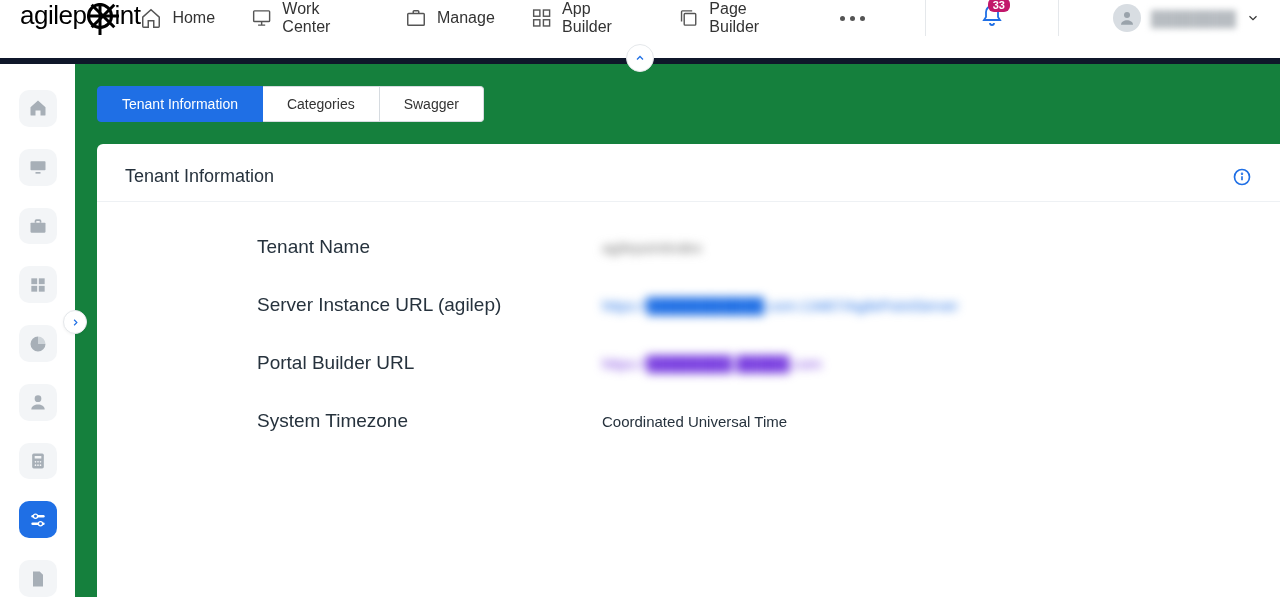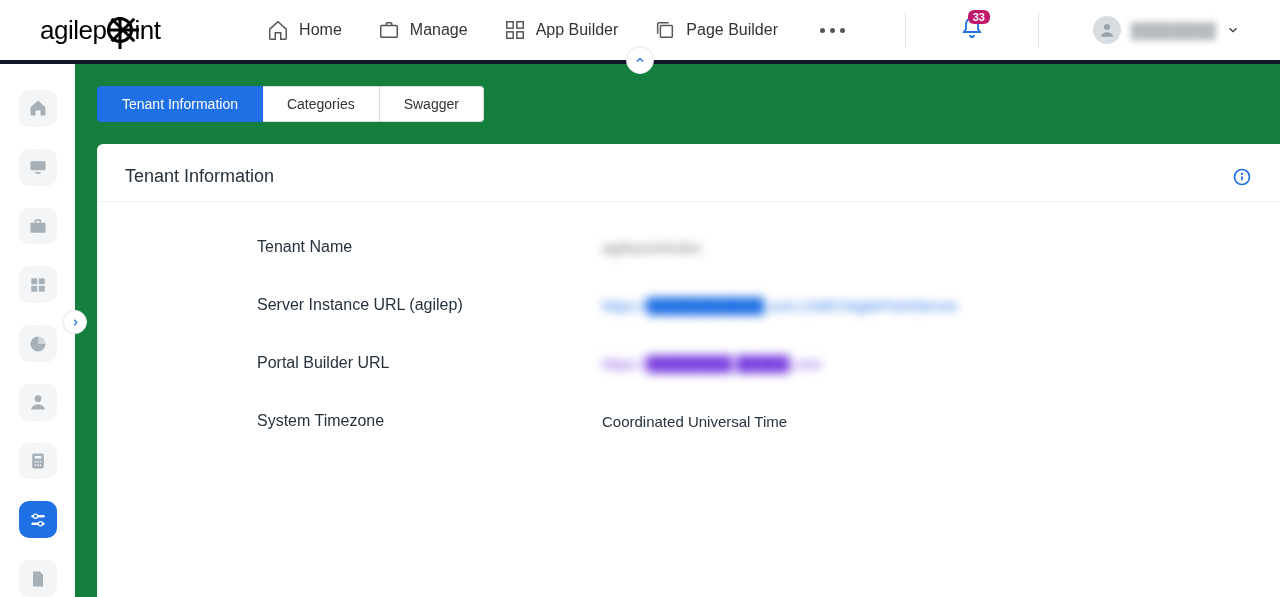--- a/index.html
+++ b/index.html
@@ -1,18 +1,18 @@
 <!DOCTYPE html>
 <html><head>
 <meta charset="utf-8">
 <style>
   * { box-sizing: border-box; margin: 0; padding: 0; }
   html, body { width: 1280px; height: 597px; font-family: -apple-system, BlinkMacSystemFont, "Segoe UI", Arial, sans-serif; color: #333; background: #fff; overflow: hidden; }
   
-  .header { display: flex; align-items: center; height: 64px; padding: 0 40px; border-bottom: 4px solid #0f172a; position: relative; }
+  .header { display: flex; align-items: flex-start; height: 64px; padding: 0 20px; border-bottom: 6px solid #0f172a; position: relative; }
   .logo { display: flex; align-items: center; font-size: 26px; font-weight: 500; letter-spacing: -0.5px; color: #000; }
   .logo .gear { display:inline-flex; width:26px; height:26px; border:3px solid #000; border-radius:50%; margin:0 1px; position:relative; align-items:center; justify-content:center; }
   .logo .gear::before, .logo .gear::after { content:""; position:absolute; background:#000; }
   .logo .gear::before { width:3px; height:32px; left:50%; top:-3px; transform: translateX(-50%); }
   .logo .gear::after { width:32px; height:3px; top:50%; left:-3px; transform: translateY(-50%); }
   .logo .gear .diag1, .logo .gear .diag2 { position:absolute; width:32px; height:3px; background:#000; top:50%; left:-3px; transform-origin: center; }
   .logo .gear .diag1 { transform: translateY(-50%) rotate(45deg); }
   .logo .gear .diag2 { transform: translateY(-50%) rotate(-45deg); }
   .nav { display:flex; align-items:center; gap:36px; margin-left: auto; }
   .nav-item { display:flex; align-items:center; gap:10px; font-size:16px; color:#333; cursor:pointer; }
@@ -47,21 +47,21 @@
   .tab:first-child { border-top-left-radius:4px; border-bottom-left-radius:4px; }
   .tab:last-child { border-top-right-radius:4px; border-bottom-right-radius:4px; }
   .tab + .tab { border-left:none; }
   .tab.active { background:#1f6fe5; color:#fff; border-color:#1f6fe5; font-weight:500; }
   .panel { background:#fff; border-radius:6px 0 0 0; padding:0; min-height:460px; }
   .panel-header { display:flex; align-items:center; padding:22px 28px 14px 28px; border-bottom:1px solid #eef1f4; }
   .panel-title { font-size:18px; font-weight:500; color:#26323d; }
   .info-icon { margin-left:auto; width:20px; height:20px; stroke:#1f6fe5; fill:none; stroke-width:2; cursor:pointer; }
   .form { padding: 16px 28px 30px 160px; }
   .row { display:flex; align-items:center; min-height:58px; }
-  .row .label { width:345px; font-size:16px; color:#26323d; }
+  .row .label { width:345px; font-size:19px; color:#26323d; }
   .row .value { font-size:15px; color:#26323d; }
   .row .value.blurred { color:#777; filter: blur(5px); user-select:none; }
   .row .value.link { color:#1f6fe5; }
   .row .value.link.purple { color:#7a3fe0; }
   .select { position:relative; width:430px; height:42px; border:1px solid #d6dbe0; border-radius:4px; display:flex; align-items:center; padding:0 14px; cursor:pointer; }
   .select .sel-text { color:#888; filter: blur(4px); font-size:14px; }
   .select .sel-chev { position:absolute; right:12px; width:14px; height:14px; stroke:#667; fill:none; stroke-width:2; }
 </style>
 </head>
 <body>
@@ -78,20 +78,27 @@
 
   <div class="nav">
     <div class="nav-item">
       <svg viewBox="0 0 24 24">
           <path d="M3 11l9-8 9 8v10a1 1 0 0 1-1 1h-5v-7h-6v7H4a1 1 0 0 1-1-1z"></path>
         </svg>
       <span>Home</span>
     </div>
     <div class="nav-item">
       <svg viewBox="0 0 24 24">
+          <rect x="3" y="4" width="18" height="12" rx="1"></rect>
+          <path d="M8 20h8M12 16v4"></path>
+        </svg>
+      <span>Work Center</span>
+    </div>
+    <div class="nav-item">
+      <svg viewBox="0 0 24 24">
           <rect x="3" y="7" width="18" height="13" rx="1"></rect>
           <path d="M9 7V5a1 1 0 0 1 1-1h4a1 1 0 0 1 1 1v2"></path>
         </svg>
       <span>Manage</span>
     </div>
     <div class="nav-item">
       <svg viewBox="0 0 24 24">
           <rect x="3" y="3" width="7" height="7"></rect>
           <rect x="14" y="3" width="7" height="7"></rect>
           <rect x="3" y="14" width="7" height="7"></rect>

